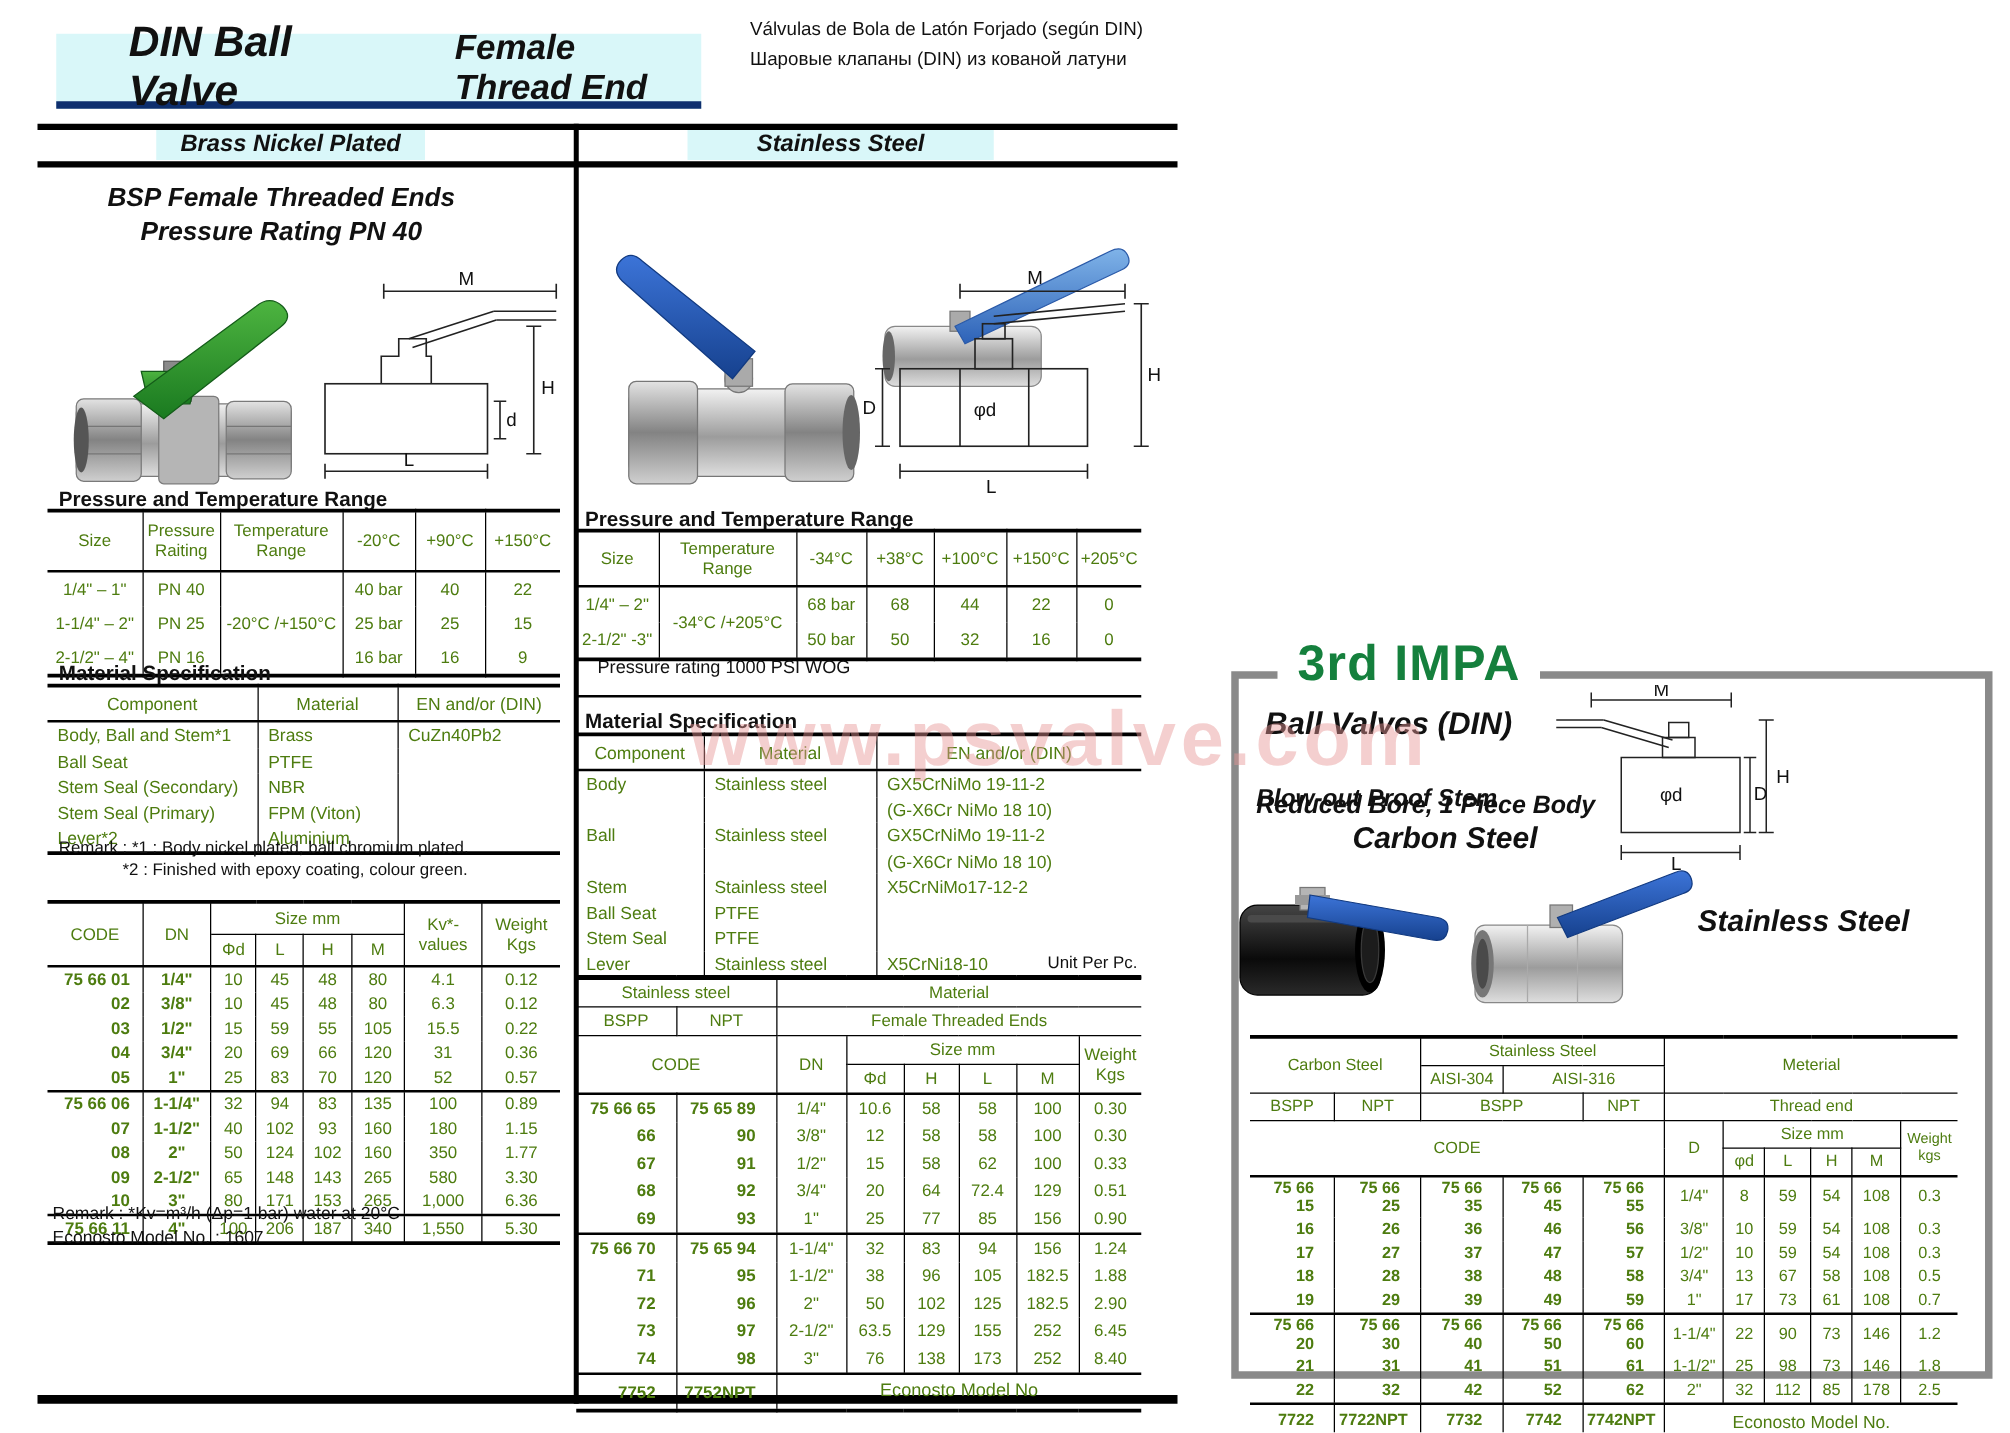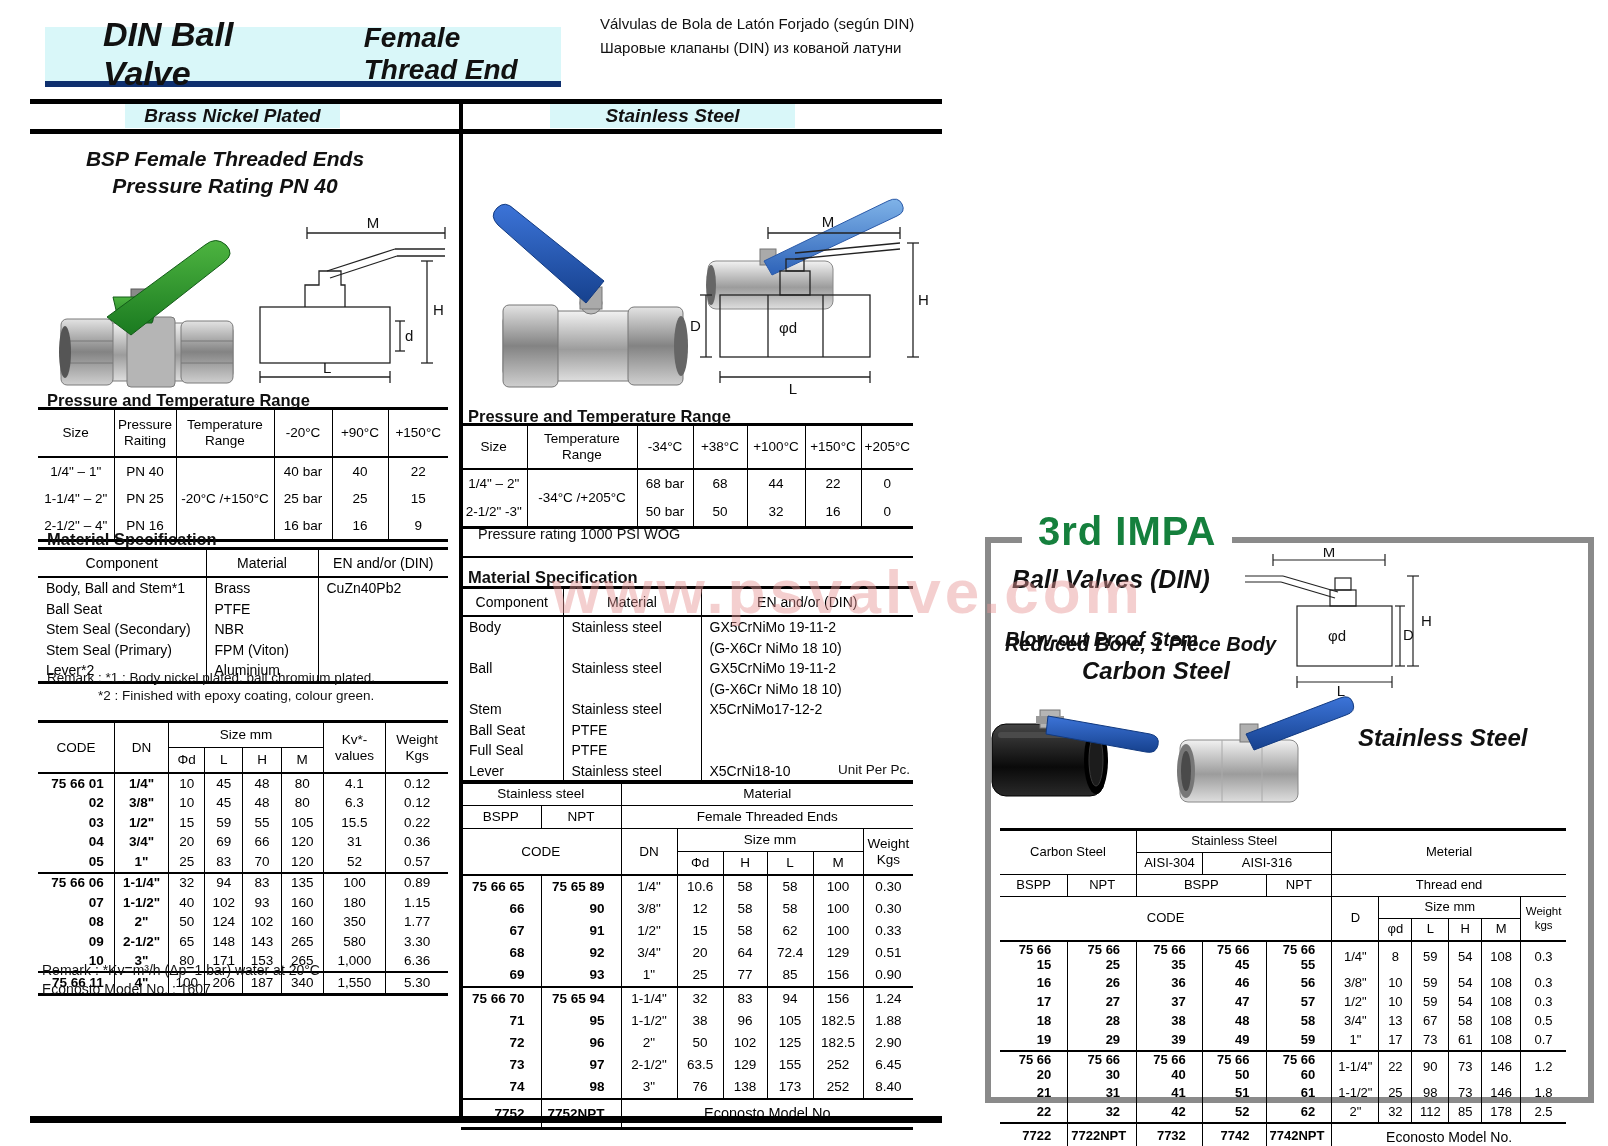--- a/index.html
+++ b/index.html
@@ -5,21 +5,21 @@
   html,body{margin:0;padding:0;background:#fff;}
   #page{position:relative;width:1608px;height:1146px;background:#fff;overflow:hidden;
         font-family:"Liberation Sans",sans-serif;color:#111;}
   .abs{position:absolute;}
   .rule{position:absolute;background:#000;}
   .cyan{background:#d9f7f9;}
   .bi{font-weight:bold;font-style:italic;}
   .b{font-weight:bold;}
   .ctr{text-align:center;}
   
-  .dtable{border-collapse:collapse;table-layout:fixed;color:#000000;}
+  .dtable{border-collapse:collapse;table-layout:fixed;color:#4d7c0f;}
   .dtable th,.dtable td{border-left:1.5px solid #000;border-right:1.5px solid #000;
      text-align:center;vertical-align:middle;padding:1px 3px;font-weight:normal;line-height:1.15;}
   .dtable{border-top:3px solid #000;border-bottom:3px solid #000;
      border-left-style:hidden;border-right-style:hidden;}
   .dtable thead{border-bottom:2px solid #000;}
   .dtable tbody.grp{border-top:2px solid #000;margin-top:28px;}
   .dtable tfoot{border-top:2px solid #000;}
   .bb{border-bottom:1.5px solid #000 !important;}
   .lal{text-align:left;padding-left:10px;}
   
@@ -531,21 +531,21 @@
           <td>Stem</td>
           <td>Stainless steel</td>
           <td>X5CrNiMo17-12-2</td>
         </tr>
         <tr>
           <td>Ball Seat</td>
           <td>PTFE</td>
           <td></td>
         </tr>
         <tr>
-          <td>Full Seal</td>
+          <td>Stem Seal</td>
           <td>PTFE</td>
           <td></td>
         </tr>
         <tr>
           <td>Lever</td>
           <td>Stainless steel</td>
           <td>X5CrNi18-10</td>
         </tr>
       </tbody>
   </table>

